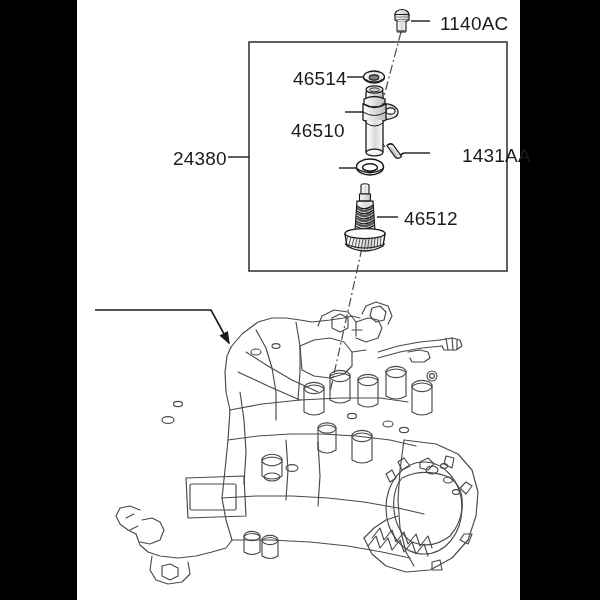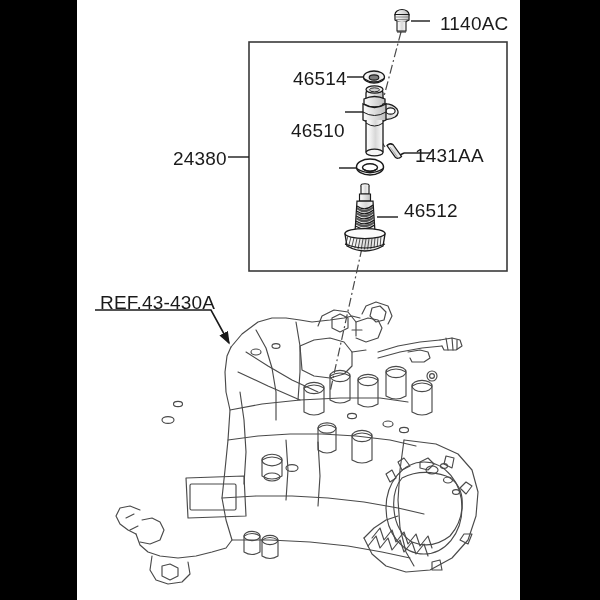--- a/index.html
+++ b/index.html
@@ -283,18 +283,17 @@
       <path d="M318,442 L320,476 L318,506"></path>
     </g>
   </svg>
 
   <div class="band" id="band-left"></div>
   <div class="band" id="band-right"></div>
 
   <div class="lbl" style="left:440px; top:13px;">1140AC</div>
   <div class="lbl" style="left:293px; top:68px;">46514</div>
   <div class="lbl" style="left:291px; top:103px;margin-top:17px;">46510</div>
-  <div class="lbl" style="left:415px; top:145px;">1431AA</div>
-  <div class="lbl" style="left:404px; top:200px;text-align:right;">46512</div>
+  <div class="lbl" style="left:462px; top:145px;">1431AA</div>
+  <div class="lbl" style="left:404px; top:208px;text-align:right;">46512</div>
   <div class="lbl" style="left:173px; top:148px;">24380</div>
-  <div class="lbl" style="left:100px; top:292px;">REF.43-430A</div>
 
 </div>
 
 </body></html>

